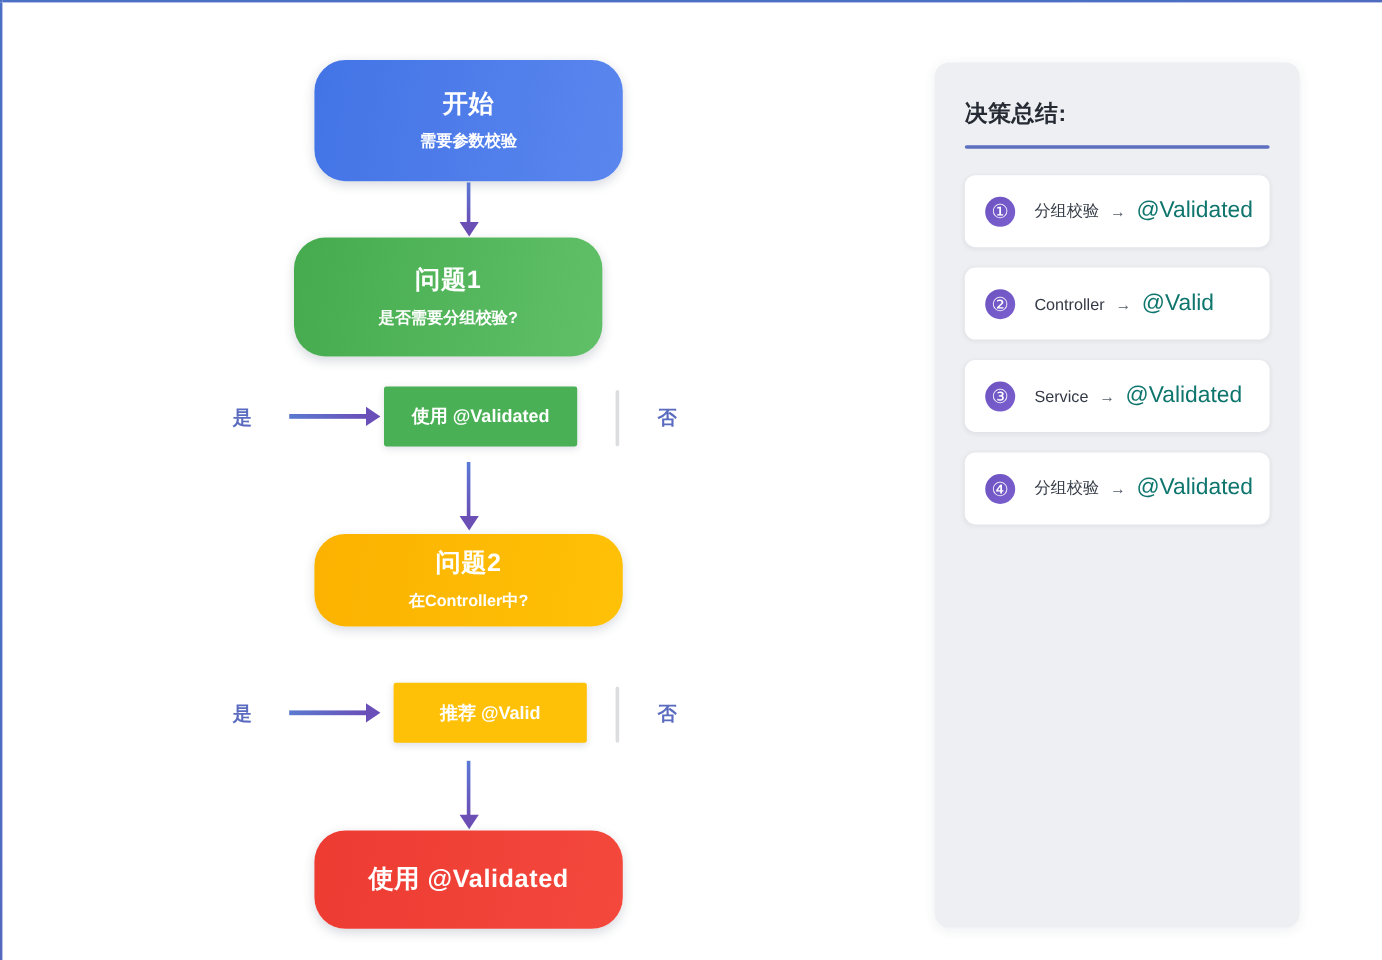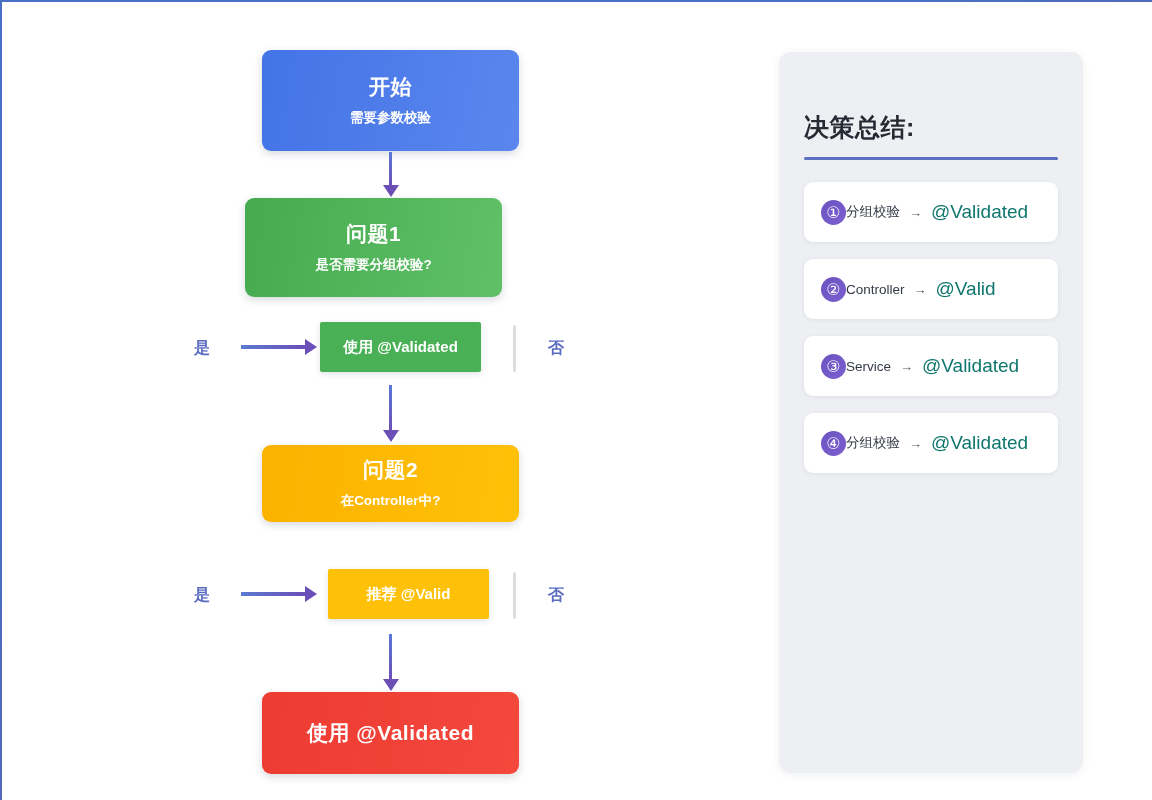--- a/index.html
+++ b/index.html
@@ -28,21 +28,21 @@
   #flowchart {
     position: absolute;
     left: 0;
     top: 0;
     width: 720px;
     height: 800px;
   }
 
   .node {
     position: absolute;
-    border-radius: 9px;
+    border-radius: 26px;
     color: #ffffff;
     display: flex;
     flex-direction: column;
     align-items: center;
     justify-content: center;
     box-shadow: 0 3px 9px rgba(40,50,80,0.18);
     text-align: center;
   }
 
   .node .node-title {
@@ -166,25 +166,24 @@
     top: 50px;
     width: 304px;
     height: 721px;
     background: #edeff2;
     border-radius: 12px;
     padding: 30px 25px 0 25px;
     box-shadow: 0 2px 10px rgba(40,50,80,0.07);
   }
 
   #summary-title {
-    font-size: 25px;
+    font-size: 19px;
     font-weight: bold;
     color: #252a33;
     letter-spacing: 0.5px;
-    margin-top: 29px;
   }
 
   #summary-rule {
     margin-top: 13px;
     height: 3px;
     background: #5c6fc0;
     border-radius: 2px;
   }
 
   #summary-list {
@@ -210,21 +209,21 @@
     border-radius: 50%;
     background: linear-gradient(135deg, #6d53c0 0%, #7b5fd0 100%);
     color: #ffffff;
     font-size: 16px;
     line-height: 25px;
     text-align: center;
     font-family: "DejaVu Sans", sans-serif;
   }
 
   .item-text {
-    margin-left: 0;
+    margin-left: 16px;
     font-size: 13.5px;
     color: #333a45;
     display: flex;
     align-items: center;
     gap: 9px;
     white-space: nowrap;
   }
 
   .item-arrow { color: #555c68; font-size: 13px; }
 

